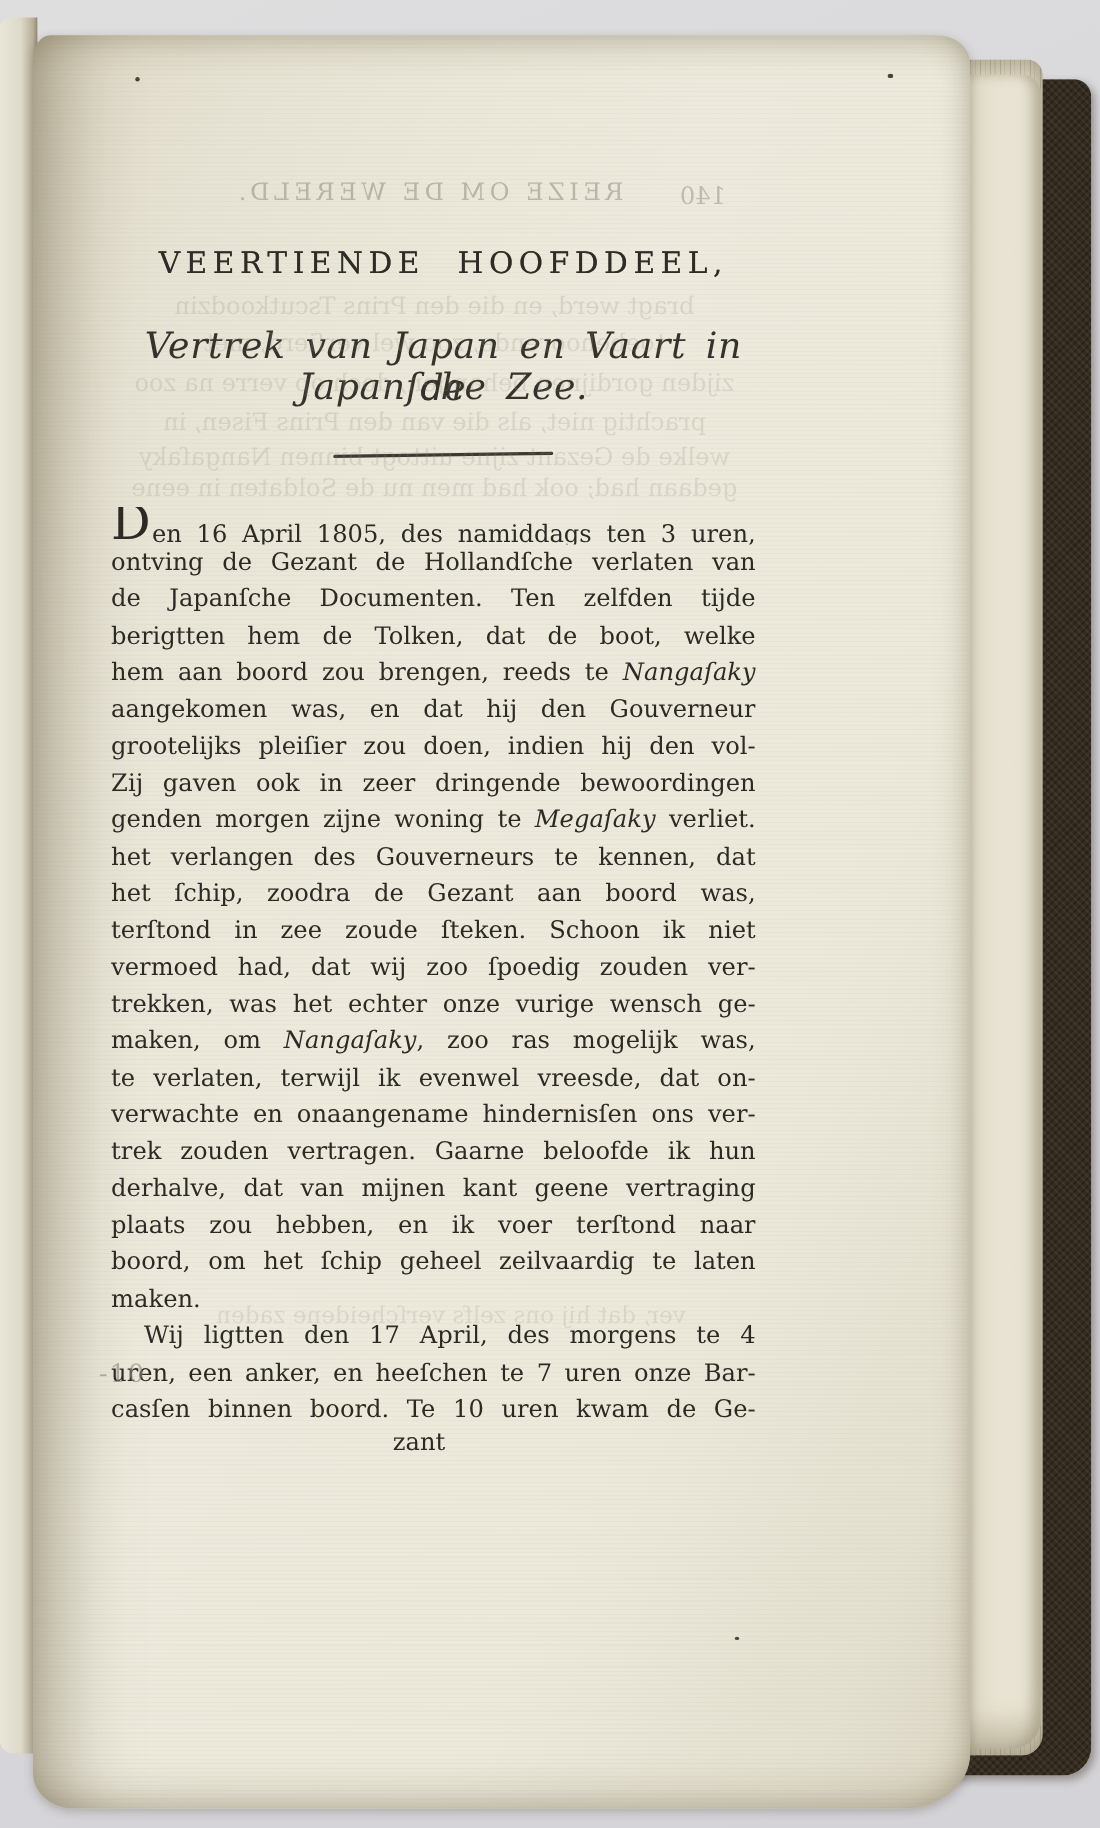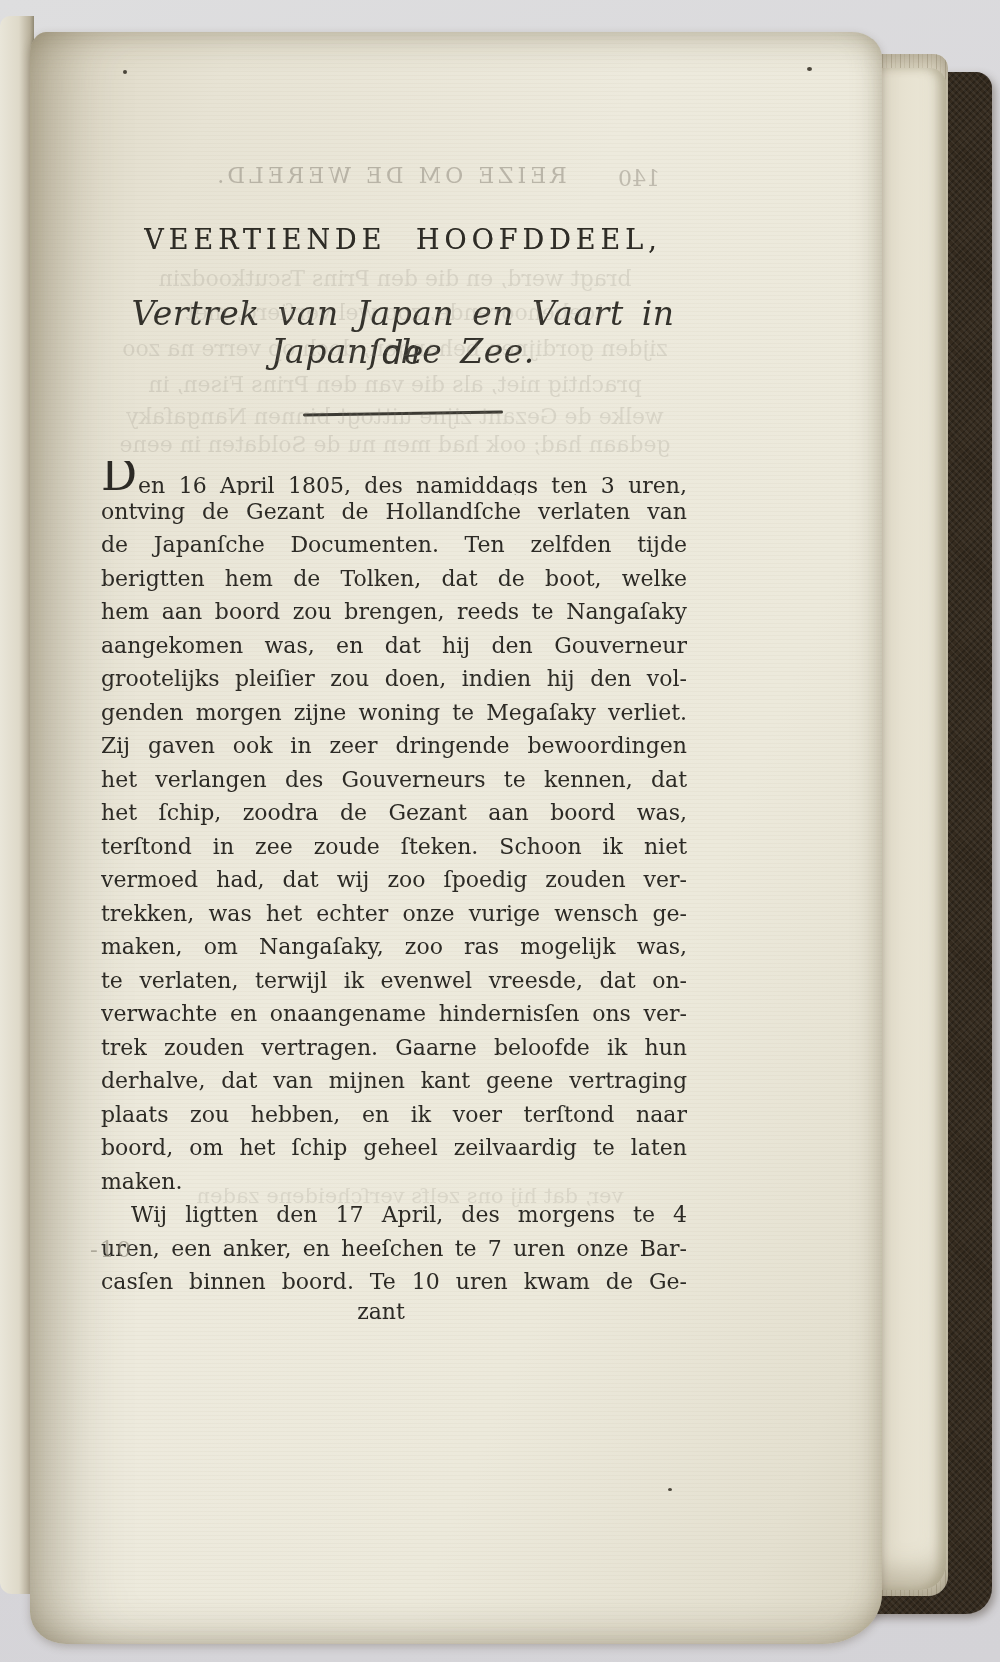--- a/index.html
+++ b/index.html
@@ -74,21 +74,21 @@
   .body-text{
     position:absolute;left:101px;top:461px;width:586px;
     font-size:22px;color:#2c2a25;
   }
   .line{
     height:33.5px;line-height:33.5px;overflow:hidden;
     text-align:justify;text-align-last:justify;
   }
   .line.nj{text-align-last:left;}
   .line.ind{text-indent:30px;}
-  .it{margin-top:32px;}
+  .it{font-style:italic;margin-top:32px;}
   .dropcap{
     font-size:45px;line-height:33.5px;display:inline-block;
     transform:translateY(-3px);letter-spacing:1px;
   }
   .catchword{
     position:absolute;left:101px;top:1299px;width:560px;text-align:center;
     font-size:22px;color:#2c2a25;
   }
   .margin-mark{
     position:absolute;left:90px;top:1236px;font-size:23px;color:#8b8678;
@@ -126,22 +126,22 @@
     <div class="divider-rule"></div>
 
     <div class="body-text">
         <div class="line"><span class="dropcap">D</span><span>en 16 April 1805, des namiddags ten 3 uren,</span></div>
         <div class="line"><span>ontving de Gezant de Hollandſche verlaten van</span></div>
         <div class="line"><span>de Japanſche Documenten.  Ten zelfden tijde</span></div>
         <div class="line"><span>berigtten hem de Tolken, dat de boot, welke</span></div>
         <div class="line"><span>hem aan boord zou brengen, reeds te </span><span class="it">Nangaſaky</span></div>
         <div class="line"><span>aangekomen was, en dat hij den Gouverneur</span></div>
         <div class="line"><span>grootelijks pleiſier zou doen, indien hij den vol-</span></div>
+        <div class="line"><span>Zij gaven ook in zeer dringende bewoordingen</span></div>
         <div class="line"><span>genden morgen zijne woning te </span><span class="it">Megaſaky</span><span> verliet.</span></div>
-        <div class="line"><span>Zij gaven ook in zeer dringende bewoordingen</span></div>
         <div class="line"><span>het verlangen des Gouverneurs te kennen, dat</span></div>
         <div class="line"><span>het ſchip, zoodra de Gezant aan boord was,</span></div>
         <div class="line"><span>terſtond in zee zoude ſteken.  Schoon ik niet</span></div>
         <div class="line"><span>vermoed had, dat wij zoo ſpoedig zouden ver-</span></div>
         <div class="line"><span>trekken, was het echter onze vurige wensch ge-</span></div>
         <div class="line"><span>maken, om </span><span class="it">Nangaſaky</span><span>, zoo ras mogelijk was,</span></div>
         <div class="line"><span>te verlaten, terwijl ik evenwel vreesde, dat on-</span></div>
         <div class="line"><span>verwachte en onaangename hindernisſen ons ver-</span></div>
         <div class="line"><span>trek zouden vertragen.  Gaarne beloofde ik hun</span></div>
         <div class="line"><span>derhalve, dat van mijnen kant geene vertraging</span></div>

